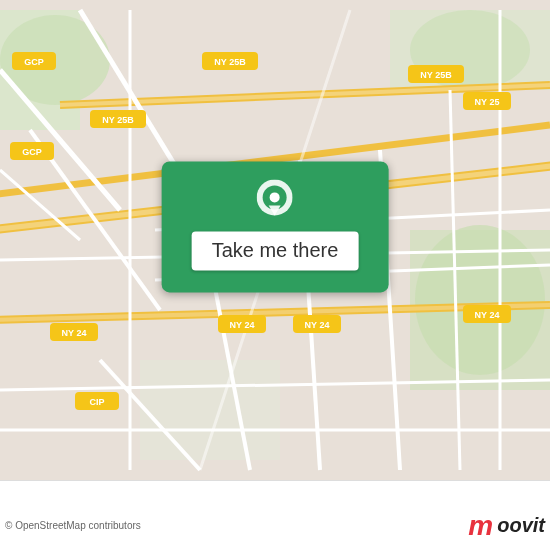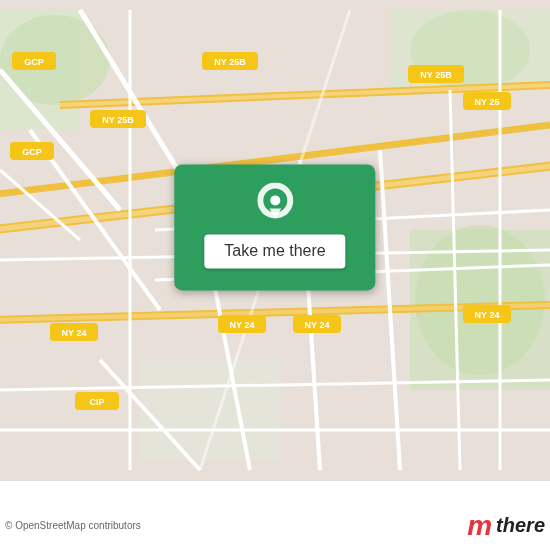--- a/index.html
+++ b/index.html
@@ -54,21 +54,21 @@
       width: 36px;
       height: 44px;
       margin-bottom: 8px;
     }
 
     .take-me-there-btn {
       background: white;
       border: none;
       border-radius: 4px;
       padding: 8px 20px;
-      font-size: 16px;
+      font-size: 20px;
       font-weight: 500;
       color: #333;
       cursor: pointer;
       white-space: nowrap;
       box-shadow: 0 1px 3px rgba(0,0,0,0.2);
     }
 
     
     #info-bar {
       width: 550px;
@@ -218,15 +218,15 @@
     </div>
   </div>
 </div>
 
 <div id="info-bar">
   <div class="info-left">
     <span class="osm-credit">© OpenStreetMap contributors</span>
   </div>
   <div class="moovit-logo">
     <span class="moovit-m">m</span>
-    <span class="moovit-text">there</span>
+    <span class="moovit-text">oovit</span>
   </div>
 </div>
 
 </body></html>

